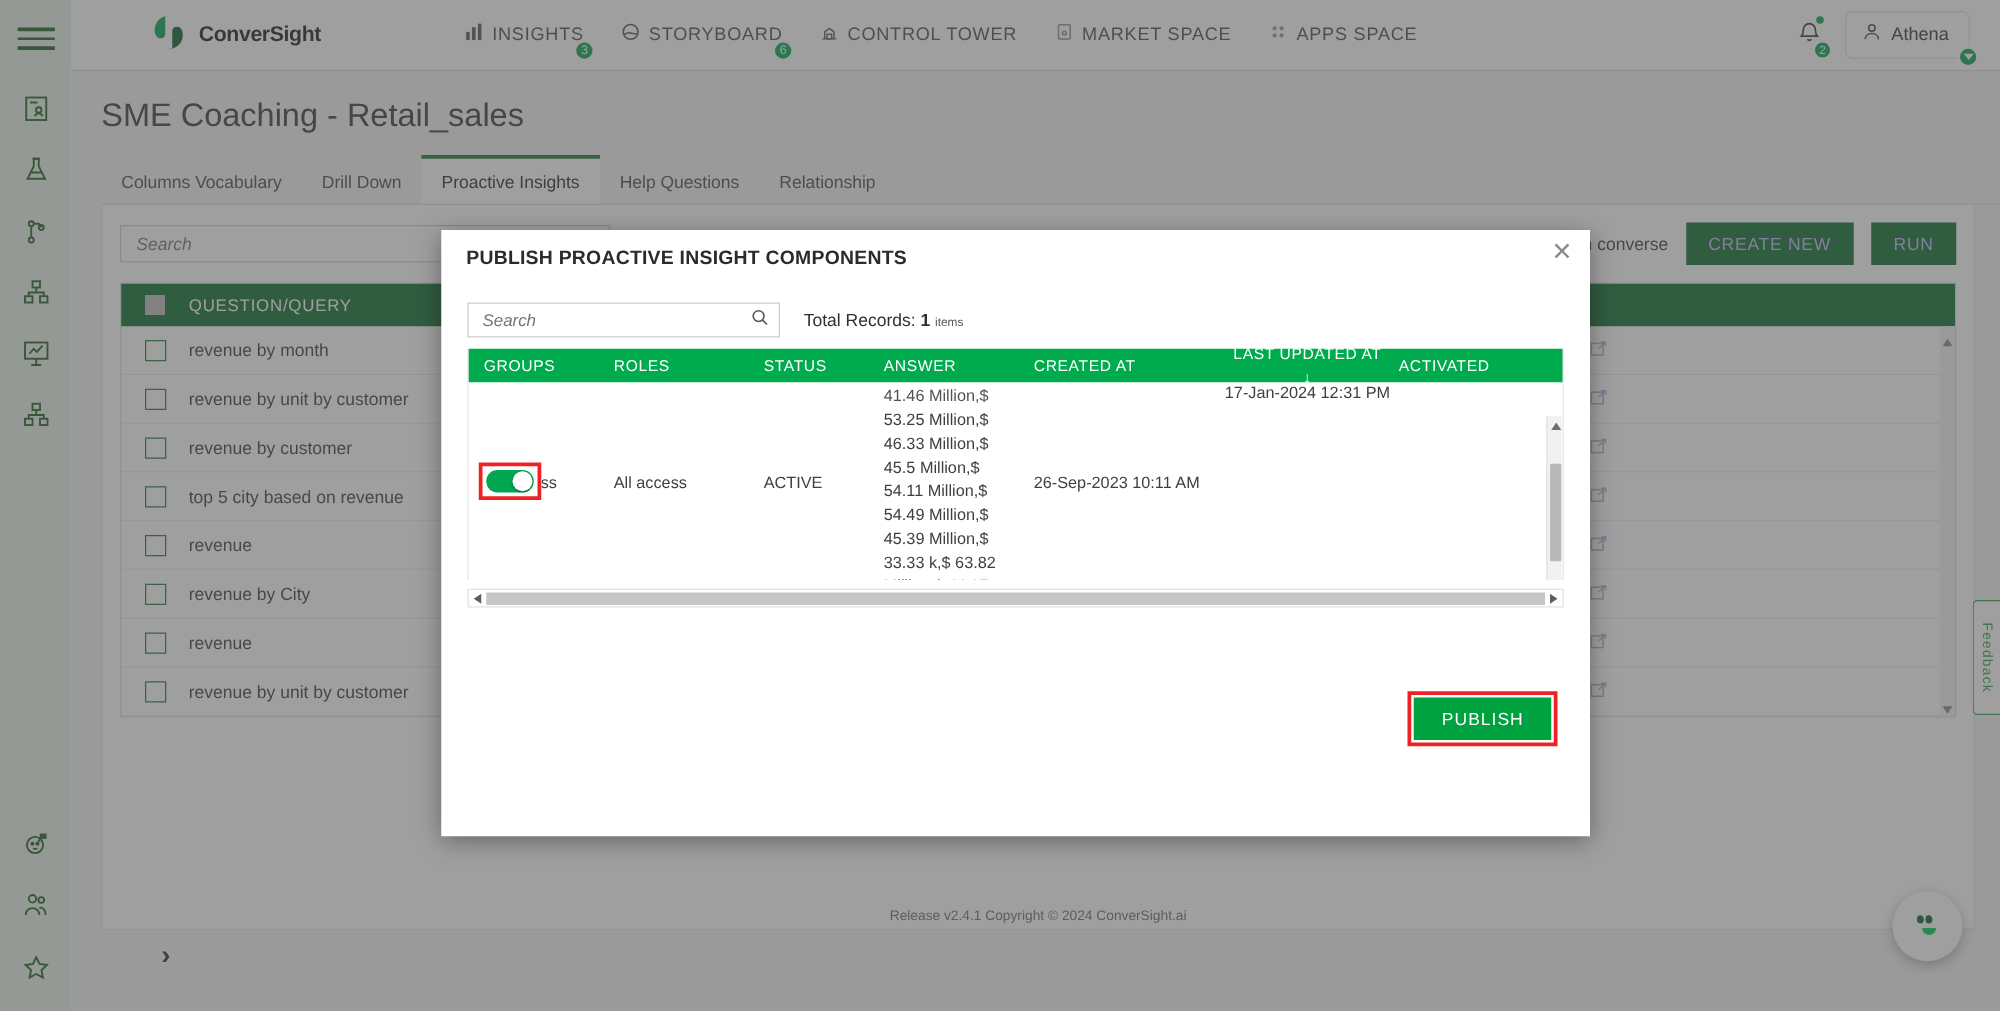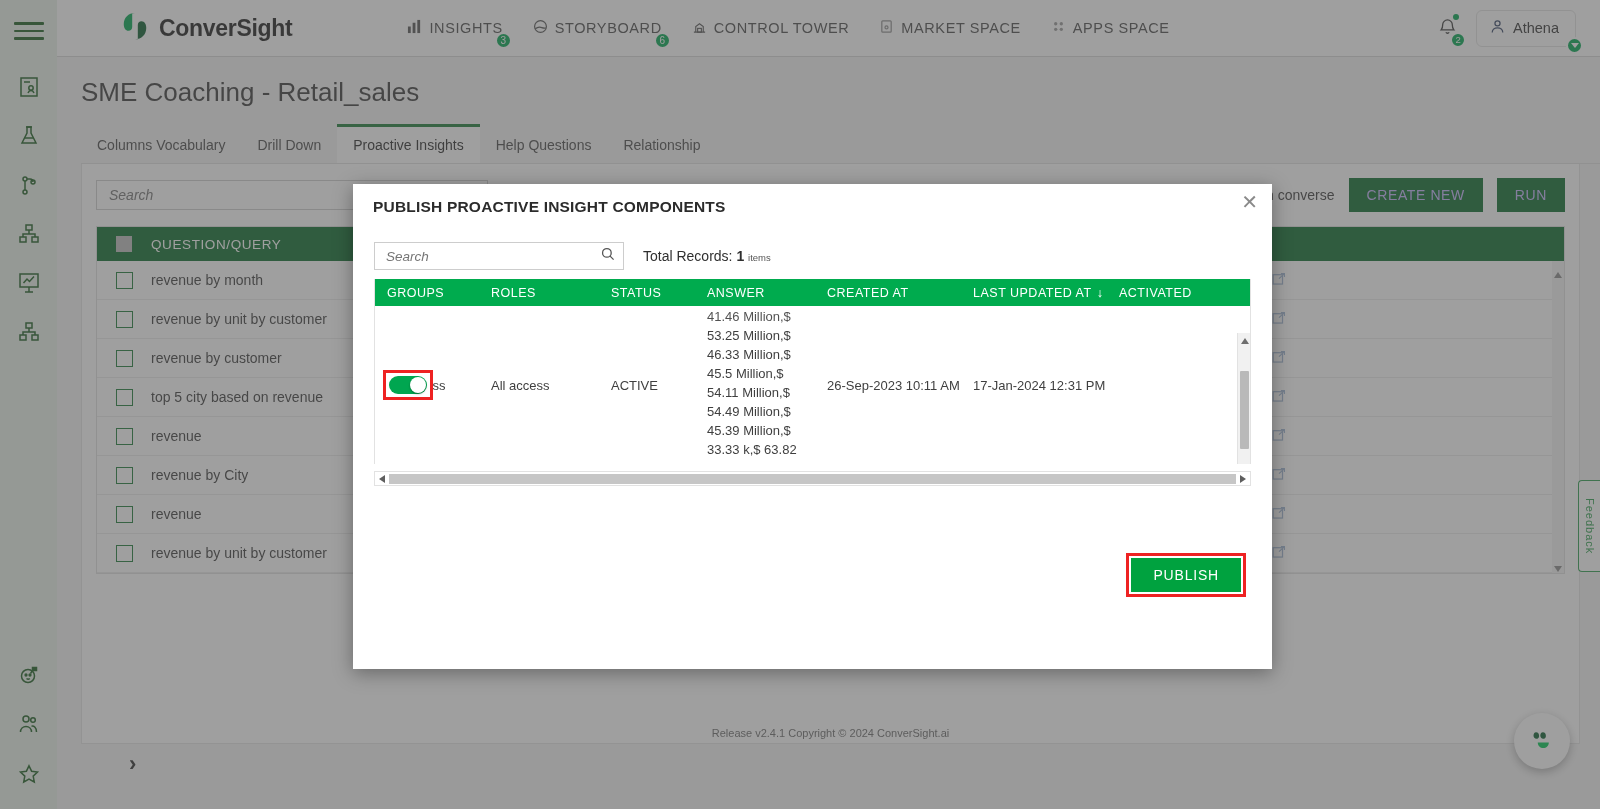--- a/index.html
+++ b/index.html
@@ -30,21 +30,21 @@
   .rail-icon svg { display: block; }
   .rail-bottom { position: absolute; bottom: 22px; display: flex; flex-direction: column; gap: 24px; align-items: center; }
 
   
   #topbar {
     position: absolute; left: 57px; top: 0; width: 1543px; height: 57px;
     background: #ffffff; border-bottom: 1px solid #d8d8d8;
     display: flex; align-items: center; z-index: 30;
   }
   #brand { display: flex; align-items: center; margin-left: 63px; gap: 9px; cursor: pointer; }
-  #brand-text { font-size: 23px; font-weight: 700; color: #1d1d1d; letter-spacing: -0.3px; }
+  #brand-text { font-size: 17px; font-weight: 700; color: #1d1d1d; letter-spacing: -0.3px; }
   #mainnav { display: flex; align-items: center; gap: 30px; margin-left: 115px; }
   .nav-item { display: flex; align-items: center; gap: 7px; position: relative; cursor: pointer; }
   .nav-label { font-size: 14.5px; color: #4d4d4d; letter-spacing: 0.6px; }
   .nav-badge {
     position: absolute; right: -9px; bottom: -11px;
     min-width: 17px; height: 17px; border-radius: 50%;
     background: #00a650; color: #fff; font-size: 10px;
     display: flex; align-items: center; justify-content: center;
     border: 2px solid #fff; padding: 0 2px;
   }
@@ -191,21 +191,21 @@
   }
   #mt-head {
     display: flex; background: #00ab4e; color: #fff; height: 27px; align-items: center;
     font-size: 12.5px; letter-spacing: 0.5px;
   }
   .mt-c-groups { width: 116px; padding-left: 12px; }
   .mt-c-roles  { width: 120px; }
   .mt-c-status { width: 96px; }
   .mt-c-answer { width: 120px; }
   .mt-c-created{ width: 146px; }
-  .mt-c-updated{ width: 146px; display: flex; align-items: center; gap: 5px; }
+  .mt-c-updated{ width: 146px; display: flex; align-items: center; gap: 5px; flex-direction: column; }
   .mt-c-activated { width: 100px; }
   #mt-body {
     position: relative; height: 158px; overflow: hidden; background: #fff;
     display: flex; font-size: 13px; color: #3f3f3f;
   }
   #mt-body .mt-c-groups, #mt-body .mt-c-roles, #mt-body .mt-c-status,
   #mt-body .mt-c-created, #mt-body .mt-c-updated, #mt-body .mt-c-activated {
     display: flex; align-items: center; height: 158px;
   }
   #answer-cell {

